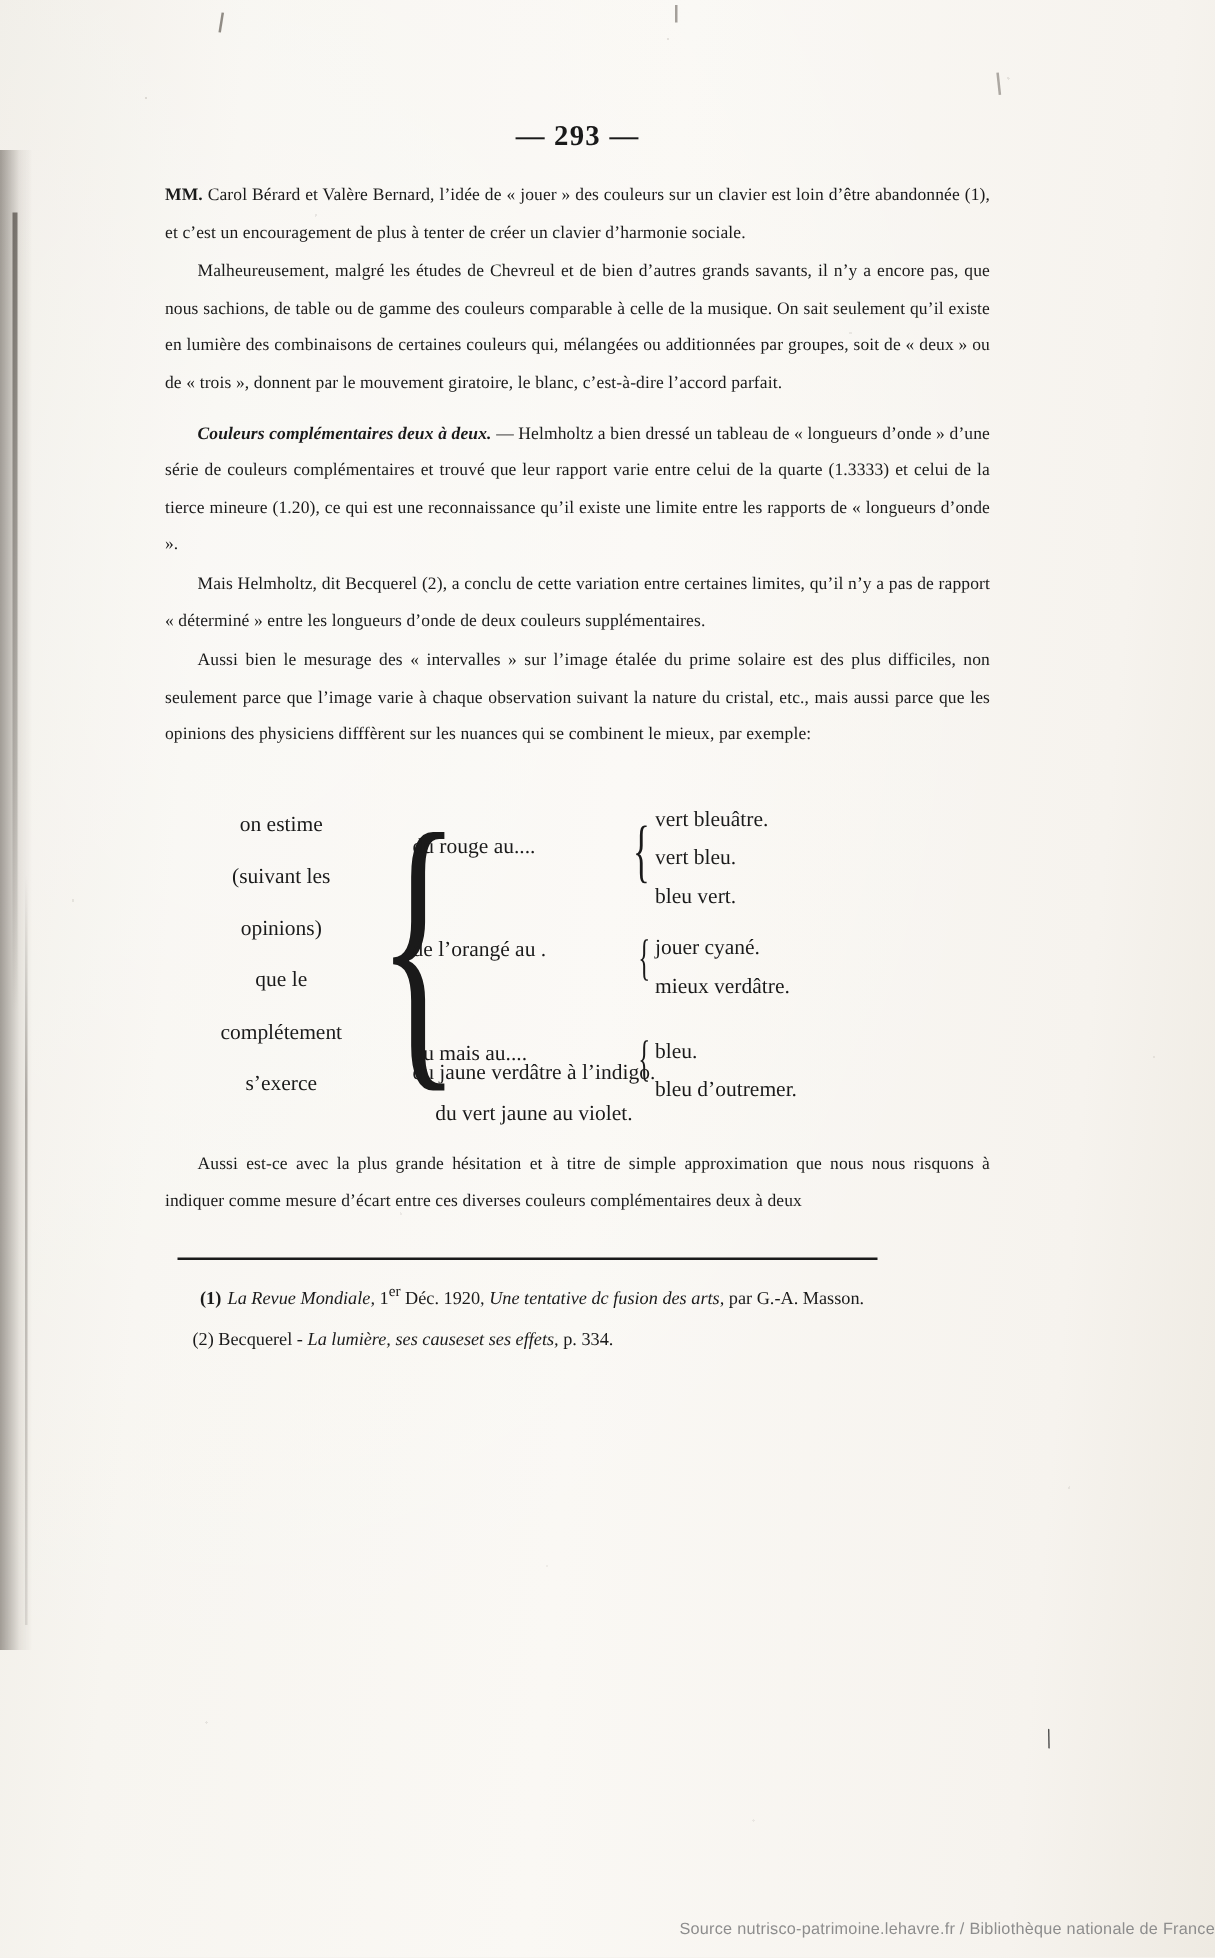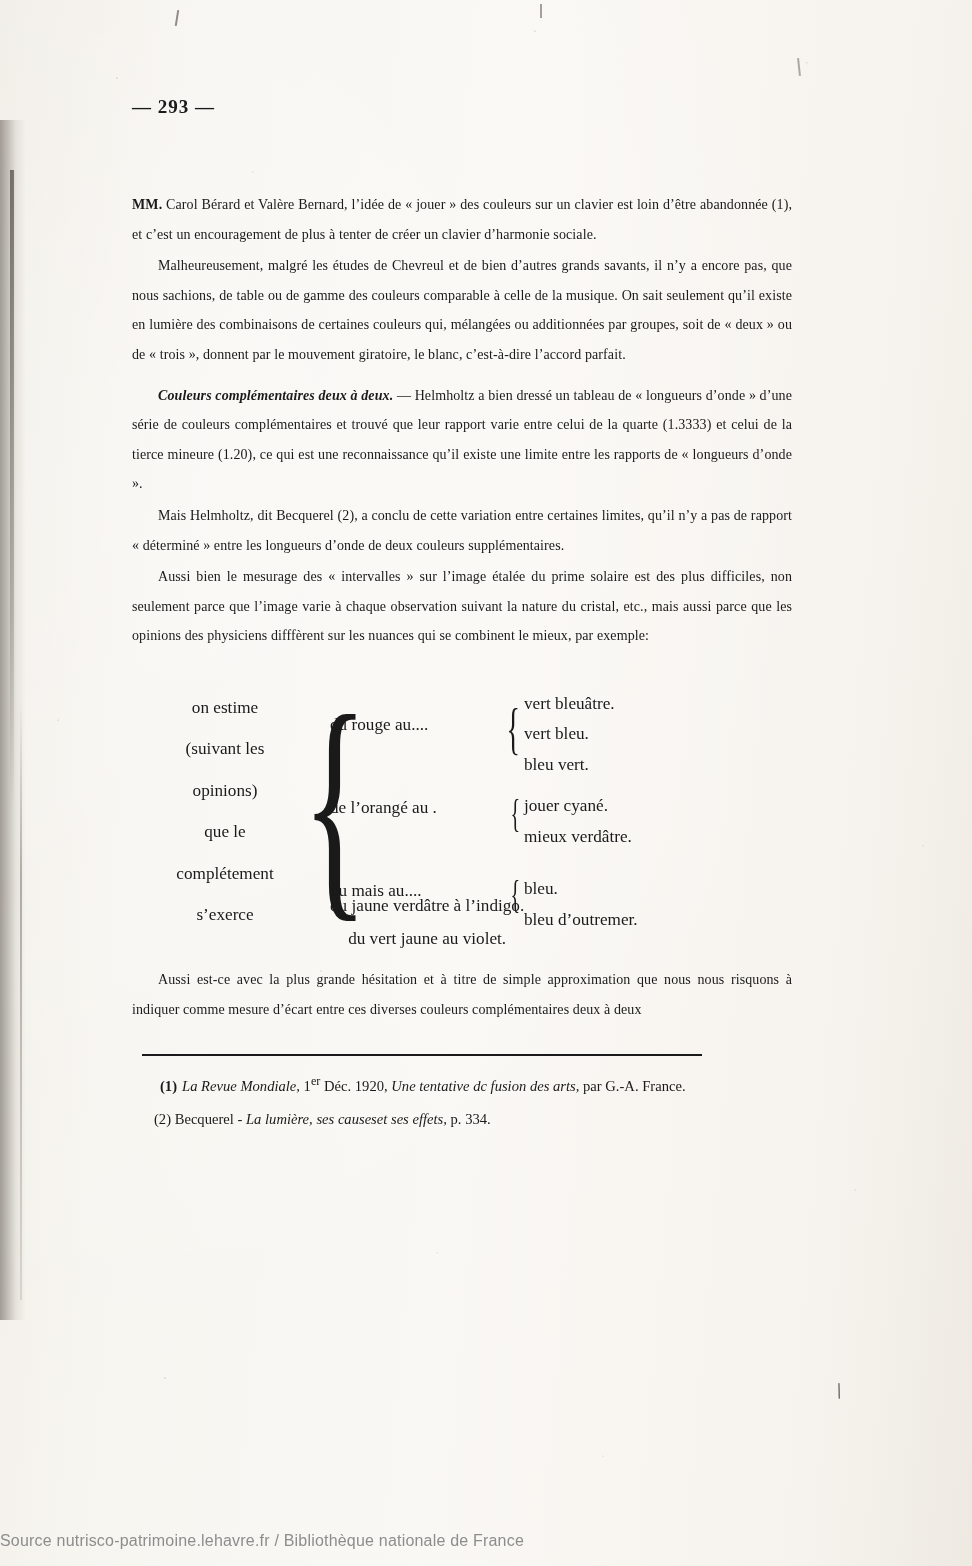--- a/index.html
+++ b/index.html
@@ -68,25 +68,25 @@
     pointer-events: none;
   }
 
   .content {
     position: absolute;
     left: 132px;
     top: 96px;
     width: 660px;
   }
   .page-number {
-    text-align: left;
-    font-size: 19px;
+    text-align: center;
+    font-size: 23px;
     font-weight: bold;
     letter-spacing: 1px;
-    margin-bottom: 72px;
+    margin-bottom: 20px;
     font-family: "Liberation Serif", serif;
   }
   p.body {
     margin: 0 0 2px 0;
     font-size: 14px;
     line-height: 29.6px;
     text-align: justify;
     text-justify: inter-word;
     text-indent: 26px;
     letter-spacing: .1px;
@@ -170,23 +170,23 @@
     text-indent: 28px;
   }
   .footnote.second { text-indent: 22px; }
   .footnote em { font-style: italic; }
   .footnote b { font-weight: bold; }
 
   .source-line {
     position: absolute;
     left: 0; right: 0;
     bottom: 16px;
-    text-align: left;
+    text-align: right;
     font-family: "Liberation Sans", sans-serif;
-    font-size: 16px;
+    font-size: 13px;
     color: #8d8d8d;
     letter-spacing: .2px;
   }
   .corner-mark {
     position: absolute;
     right: 130px;
     top: 1378px;
     font-size: 22px;
     color: #3a3a3a;
     transform: rotate(18deg);
@@ -291,21 +291,21 @@
         <div>du jaune verdâtre à l’indigo.</div>
         <div>du vert jaune au violet.</div>
       </div>
     </div>
 
     <p class="body">Aussi est-ce avec la plus grande hésitation et à titre de simple approximation que nous nous risquons à indiquer comme mesure d’écart entre ces diverses couleurs complémentaires deux à deux</p>
 
     <div class="rule"></div>
 
     <p class="footnote">
-      <b>(1)</b><em style="margin-left:5px">La Revue Mondiale,</em><span> 1</span><sup>er</sup><span> Déc. 1920, </span><em>Une tentative dc fusion des arts,</em><span> par G.-A. France.</span>
+      <b>(1)</b><em style="margin-left:5px">La Revue Mondiale,</em><span> 1</span><sup>er</sup><span> Déc. 1920, </span><em>Une tentative dc fusion des arts,</em><span> par G.-A. Masson.</span>
     </p>
 
     <p class="footnote second">
       <span>(2)</span><span> Becquerel - </span><em>La lumière, ses causeset ses effets,</em><span> p. 334.</span>
     </p>
 
   </div>
 
   <div class="corner-mark">\</div>
 

